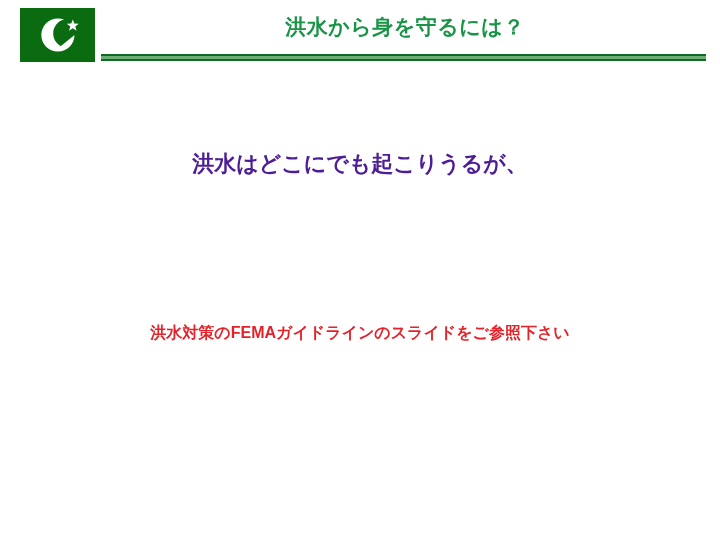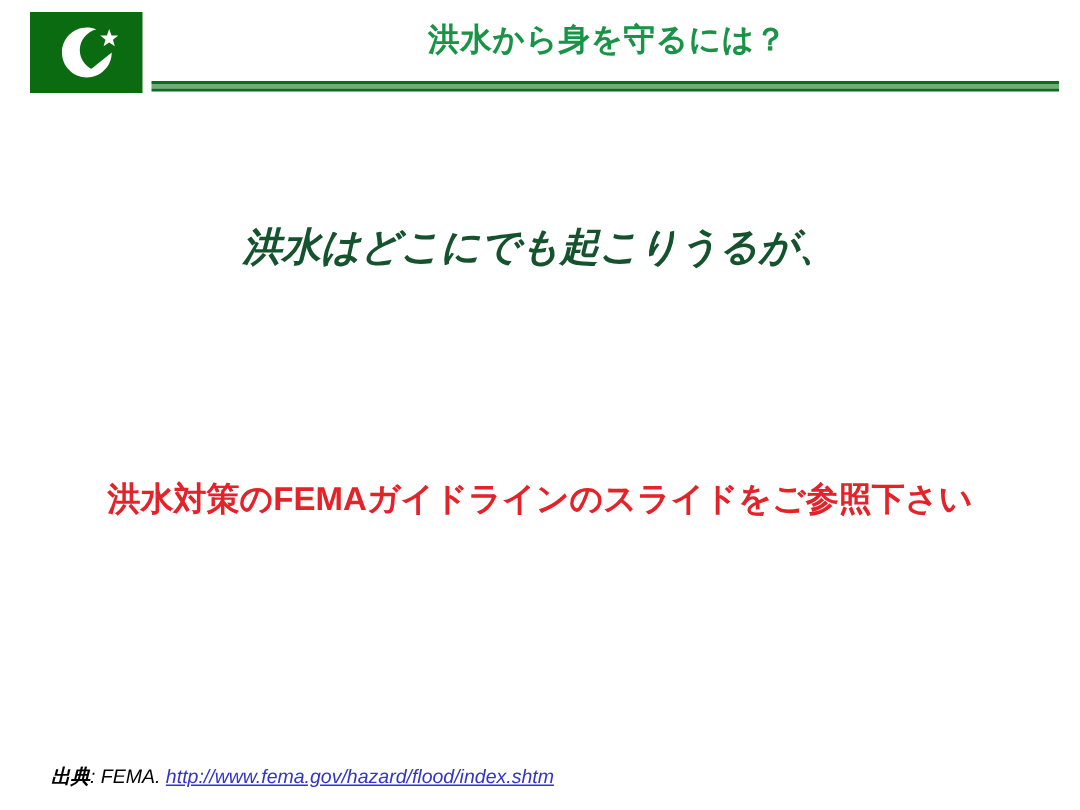--- a/index.html
+++ b/index.html
@@ -80,36 +80,35 @@
 
   
   .body-block {
     position: absolute;
     left: 40px;
     top: 140px;
     width: 640px;
     text-align: center;
   }
   .body-line {
-    color: #14532d;
-    font-size: 26px;
+    color: #4c1d95;
+    font-size: 22px;
     font-weight: bold;
     line-height: 48px;
     white-space: nowrap;
-    font-style: italic;
   }
 
   .notice {
     position: absolute;
     left: 40px;
     top: 318px;
     width: 640px;
     text-align: center;
     color: #e4222a;
-    font-size: 22px;
+    font-size: 16px;
     font-weight: bold;
     line-height: 30px;
     white-space: nowrap;
   }
 
   
   .source {
     position: absolute;
     left: 34px;
     top: 509px;
@@ -151,17 +150,14 @@
     <div class="rule-mid"></div>
     <div class="rule-bottom"></div>
   </div>
 
   <div class="body-block">
     <div class="body-line">洪水はどこにでも起こりうるが、</div>
   </div>
 
   <div class="notice">洪水対策のFEMAガイドラインのスライドをご参照下さい</div>
 
-  <div class="source">
-    <span class="src-label">出典</span><span>: </span><span class="src-org">FEMA. </span><span class="src-url">http://www.fema.gov/hazard/flood/index.shtm</span>
-  </div>
 
 </div>
 
 </body></html>

